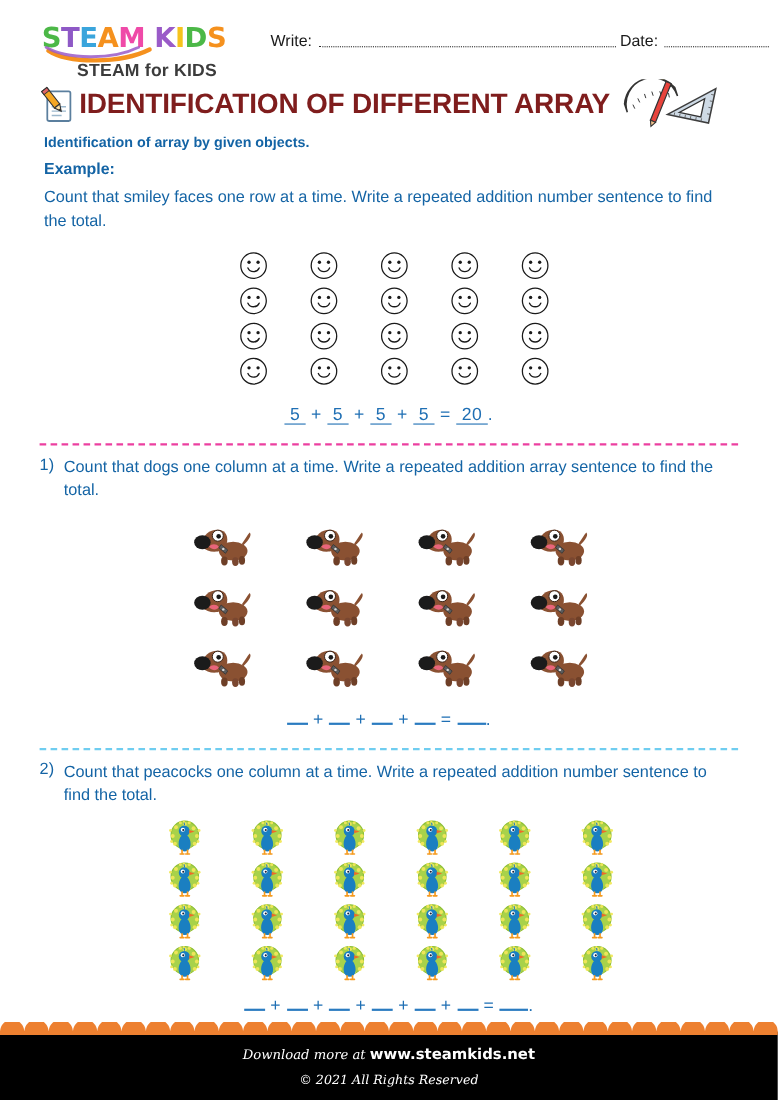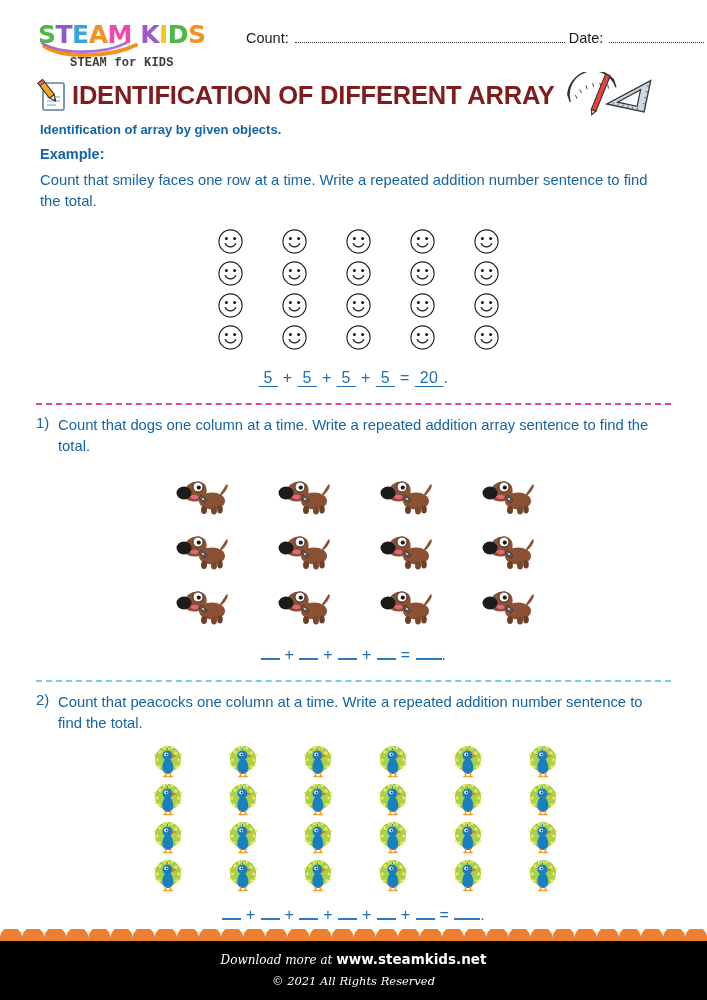--- a/index.html
+++ b/index.html
@@ -33,27 +33,27 @@
     white-space: nowrap;
   }
   .logo-word span { display: inline-block; }
   .logo-swoosh {
     position: relative;
     height: 10px;
     margin-top: -2px;
   }
   .logo-swoosh svg { position: absolute; left: 2px; top: -3px; }
   .logo-sub {
-    font-size: 12px;
+    font-size: 16px;
     font-weight: bold;
     color: #3c3c3c;
     letter-spacing: 0.2px;
     margin-left: 32px;
     margin-top: 1px;
-    font-family: Liberation Mono, monospace;
+    font-family: Liberation Sans, sans-serif;
   }
   .name-date {
     display: flex;
     align-items: baseline;
     flex: 1;
     margin-top: 8px;
     margin-left: 18px;
   }
   .fld-label {
     font-size: 14.5px;
@@ -230,21 +230,21 @@
       <div class="logo-swoosh">
         <svg width="120" height="16" viewBox="0 0 120 16">
           <path d="M4 4 C 22 16, 70 16, 96 3" stroke="#f5911e" stroke-width="4" fill="none" stroke-linecap="round"></path>
           <path d="M2 1 C 20 12, 62 13, 86 1" stroke="#9a5bc8" stroke-width="2.6" fill="none" stroke-linecap="round" opacity="0.85"></path>
         </svg>
       </div>
       <div class="logo-sub">STEAM for KIDS</div>
     </div>
 
     <div class="name-date">
-      <span class="fld-label">Count:</span>
+      <span class="fld-label">Write:</span>
       <span class="dotline name"></span>
       <span class="fld-label">Date:</span>
       <span class="dotline date"></span>
     </div>
   </div>
 
   <div class="title-row">
     <span class="title-icon-left">
       <svg width="34" height="40" viewBox="0 0 34 40">
         <rect x="7" y="8" width="21" height="27" rx="1.5" fill="#ffffff" stroke="#5b7f9e" stroke-width="1.6"></rect>

